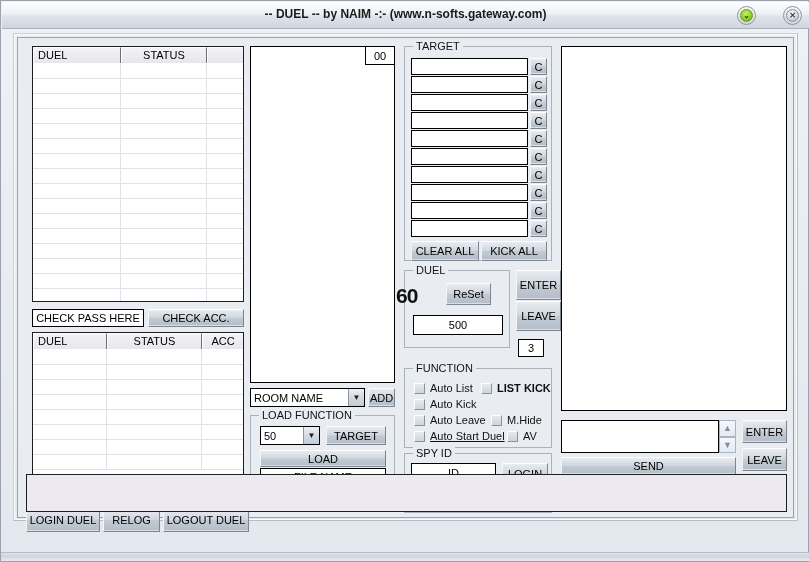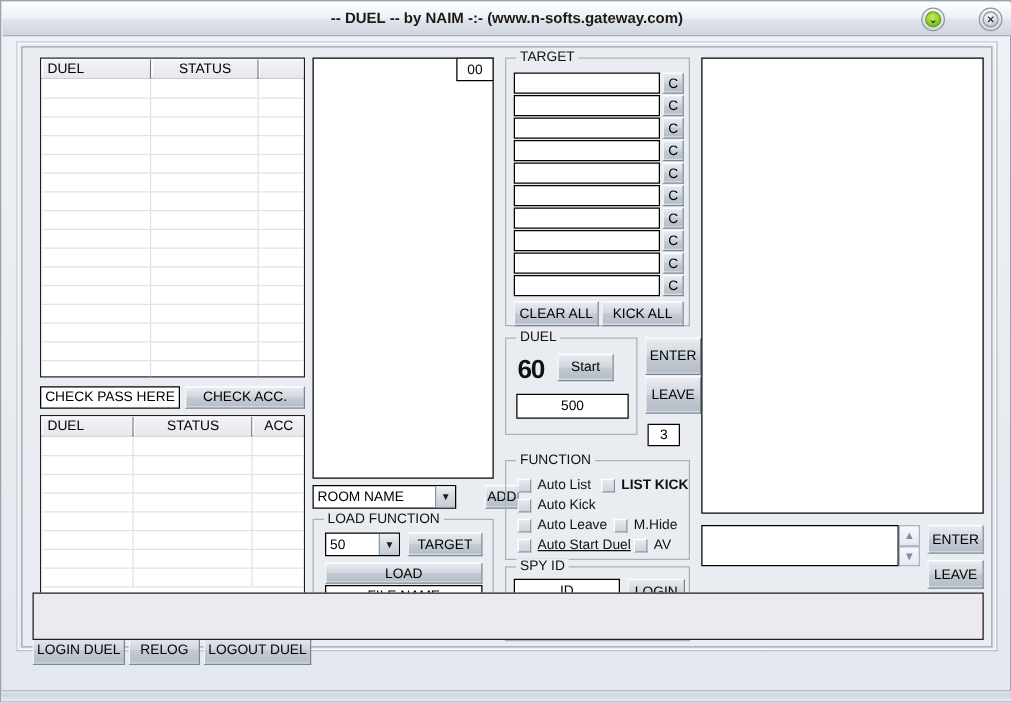--- a/index.html
+++ b/index.html
@@ -336,21 +336,21 @@
     <div class="btn" style="position:absolute;left:85px;top:470px;width:57px;height:24px;">RELOG</div>
     <div class="btn" style="position:absolute;left:145px;top:470px;width:86px;height:24px;">LOGOUT DUEL</div>
 
     <div class="bigwhite" style="left:232px;top:8px;width:145px;height:337px;"></div>
     <div class="badge00" style="left:347px;top:8px;width:30px;height:19px;">00</div>
 
     <div class="combo" style="position:absolute;left:232px;top:350px;width:115px;height:19px;">
       <span class="ctext">ROOM NAME</span>
       <span class="carrow">▼</span>
     </div>
-    <div class="btn" style="position:absolute;left:350px;top:350px;width:27px;height:19px;margin-left:20px;">ADD</div>
+    <div class="btn" style="position:absolute;left:350px;top:350px;width:27px;height:19px;">ADD</div>
 
     <div class="group" style="left:232px;top:377px;width:145px;height:90px;">
       <span class="glabel">LOAD FUNCTION</span>
     </div>
     <div class="combo" style="position:absolute;left:242px;top:388px;width:60px;height:19px;">
       <span class="ctext">50</span>
       <span class="carrow">▼</span>
     </div>
     <div class="btn" style="position:absolute;left:308px;top:388px;width:60px;height:19px;">TARGET</div>
     <div class="btn" style="position:absolute;left:242px;top:412px;width:126px;height:17px;">LOAD</div>
@@ -380,22 +380,22 @@
     <div class="btn" style="position:absolute;left:512px;top:164px;width:17px;height:17px;">C</div>
     <div class="field" style="position:absolute;left:393px;top:182px;width:117px;height:17px;"></div>
     <div class="btn" style="position:absolute;left:512px;top:182px;width:17px;height:17px;">C</div>
 
     <div class="btn" style="position:absolute;left:393px;top:203px;width:68px;height:20px;">CLEAR ALL</div>
     <div class="btn" style="position:absolute;left:463px;top:203px;width:66px;height:20px;">KICK ALL</div>
 
     <div class="group" style="left:386px;top:232px;width:106px;height:78px;">
       <span class="glabel">DUEL</span>
     </div>
-    <div class="duelnum" style="left:396px;top:246px;">60</div>
-    <div class="btn" style="position:absolute;left:428px;top:245px;width:45px;height:22px;">Start</div>
+    <div class="duelnum" style="left:378px;top:246px;">60</div>
+    <div class="btn" style="position:absolute;left:428px;top:245px;width:45px;height:22px;">ReSet</div>
     <div class="field center" style="position:absolute;left:395px;top:277px;width:90px;height:20px;">500</div>
 
     <div class="btn" style="position:absolute;left:498px;top:232px;width:45px;height:30px;">ENTER</div>
     <div class="btn" style="position:absolute;left:498px;top:263px;width:45px;height:30px;">LEAVE</div>
     <div class="field center" style="position:absolute;left:500px;top:301px;width:26px;height:18px;">3</div>
 
     <div class="group" style="left:386px;top:330px;width:148px;height:80px;">
       <span class="glabel">FUNCTION</span>
     </div>
     <div class="cbrow" style="left:396px;top:344px;">
@@ -436,20 +436,21 @@
     <div class="btn" style="position:absolute;left:484px;top:448px;width:22px;height:19px;">L</div>
     <div class="btn" style="position:absolute;left:508px;top:448px;width:22px;height:19px;">S</div>
 
     <div class="bigwhite" style="left:543px;top:8px;width:226px;height:365px;"></div>
 
     <div class="field left" style="position:absolute;left:543px;top:382px;width:158px;height:33px;"></div>
     <div class="vspin" style="left:701px;top:382px;height:33px;">
       <div>▲</div>
       <div>▼</div>
     </div>
+    <div class="btn" style="position:absolute;left:543px;top:419px;width:175px;height:18px;">SEND</div>
     <div class="field center" style="position:absolute;left:543px;top:443px;width:125px;height:22px;">gateway.mig33.com</div>
     <div class="field center" style="position:absolute;left:668px;top:443px;width:50px;height:22px;">9119</div>
 
     <div class="btn" style="position:absolute;left:724px;top:382px;width:45px;height:23px;">ENTER</div>
     <div class="btn" style="position:absolute;left:724px;top:410px;width:45px;height:23px;">LEAVE</div>
     <div class="btn" style="position:absolute;left:724px;top:443px;width:45px;height:22px;">PING</div>
 
     <div class="statusbar">
       <span style="padding-left:4px;line-height:36px;"></span>
     </div>

